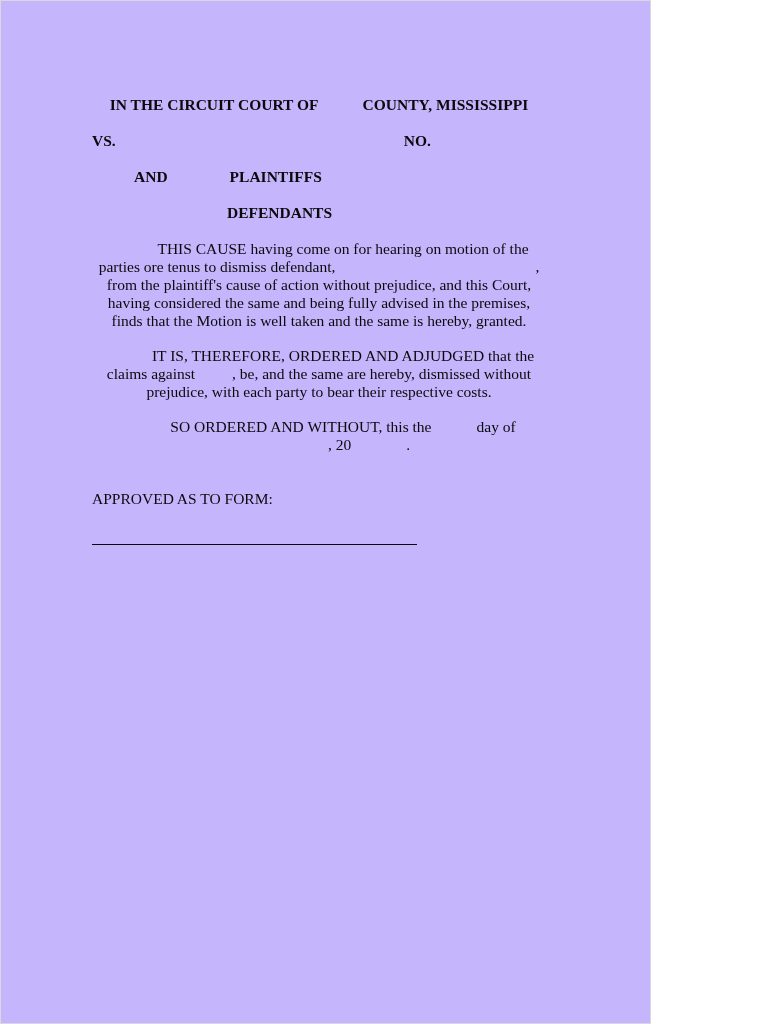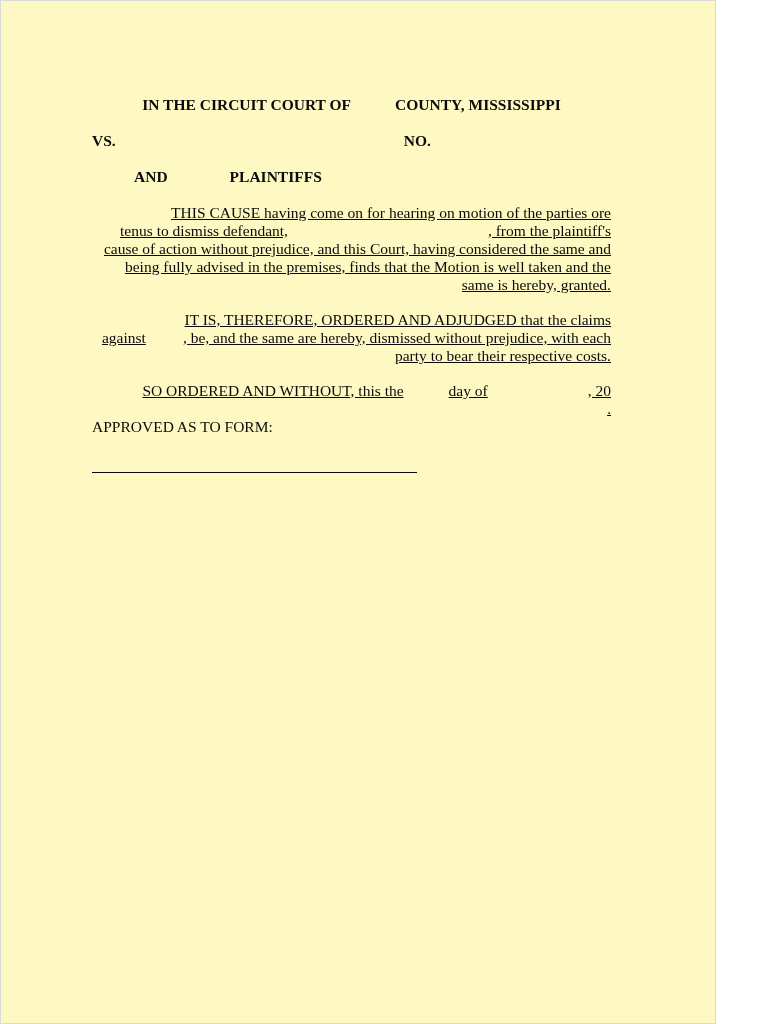--- a/index.html
+++ b/index.html
@@ -5,23 +5,23 @@
   * { margin: 0; padding: 0; box-sizing: border-box; }
   html, body { background: #ffffff; }
   body {
     width: 770px;
     height: 1024px;
     font-family: "Liberation Serif", serif;
     color: #0a0a0a;
     overflow: hidden;
   }
   .page {
-    width: 716px;
+    width: 651px;
     height: 1024px;
-    background: #fef9c3;
+    background: #c4b5fd;
     border: 1px solid #d9d9d9;
     position: relative;
   }
   .content {
     padding: 95px 104px 0 91px; 
     font-size: 15.5px;
     line-height: 1.16;
   }
   .line { margin-bottom: 18px; }
   .bold { font-weight: bold; }
@@ -33,35 +33,35 @@
   .g200 { width: 200px; }
   .g37  { width: 37px; }
   .g45  { width: 45px; }
   .g100 { width: 100px; }
   .g55  { width: 55px; }
   .indent-and  { padding-left: 42px; }
   .indent-def  { padding-left: 135px; }
   .para {
     margin-bottom: 17px;
     text-indent: 48px;
-    text-align: right;
-    text-decoration: underline;
+    text-align: center;
   }
   .para3 { margin-bottom: 0; }
   .sig-block {
     margin-left: 272px;
     margin-top: 62px;
   }
   .sig-line {
     width: 302px;
     height: 16px;
     border-bottom: 1px solid #0a0a0a;
     margin-bottom: 3px;
   }
   .approved {
+    margin-top: 36px;
   }
   .approved-line {
     width: 325px;
     height: 16px;
     border-bottom: 1px solid #0a0a0a;
     margin-top: 21px;
   }
 </style>
 </head>
 <body>
@@ -74,20 +74,23 @@
     </div>
 
     <div class="line bold">
       <span>VS.</span><span class="gap g288"></span><span>NO.</span>
     </div>
 
     <div class="line bold indent-and">
       <span>AND</span><span class="gap g62"></span><span>PLAINTIFFS</span>
     </div>
 
+    <div class="line bold indent-def">
+      <span>DEFENDANTS</span>
+    </div>
 
 
     <p class="para">
       <span>THIS CAUSE having come on for hearing on motion of the parties ore tenus to dismiss defendant,</span><span class="gap g200"></span><span>, from the plaintiff's cause of action without prejudice, and this Court, having considered the same and being fully advised in the premises, finds that the Motion is well taken and the same is hereby, granted.</span>
     </p>
 
     <p class="para">
       <span>IT IS, THEREFORE, ORDERED AND ADJUDGED that the claims against</span><span class="gap g37"></span><span>, be, and the same are hereby, dismissed without prejudice, with each party to bear their respective costs.</span>
     </p>
 

